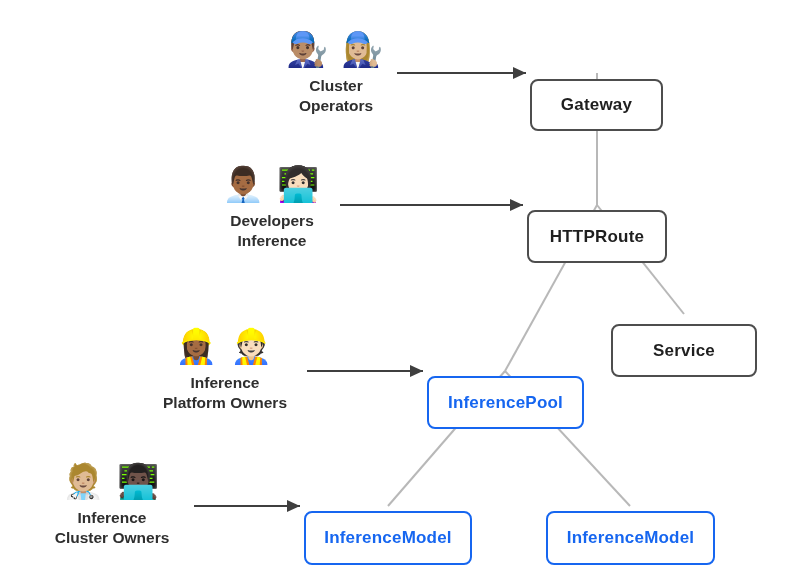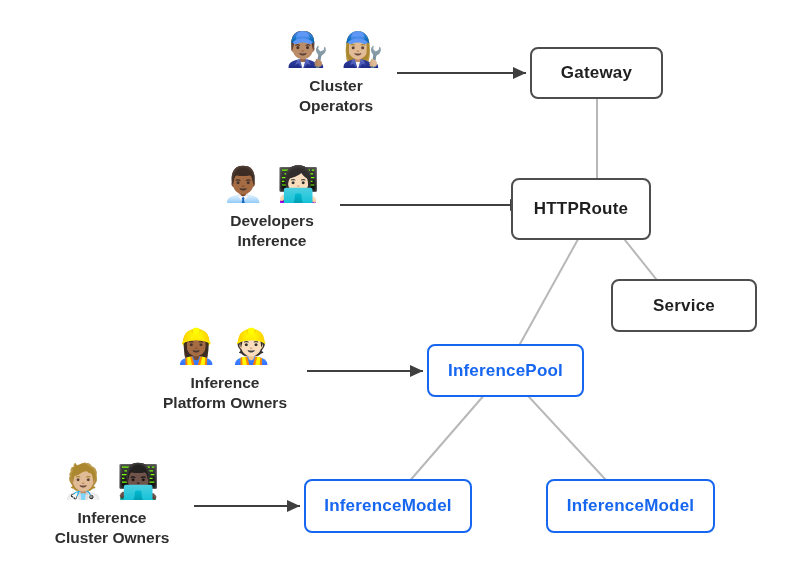--- a/index.html
+++ b/index.html
@@ -32,33 +32,34 @@
     position: absolute;
     display: flex;
     align-items: center;
     justify-content: center;
     background: #ffffff;
     border-radius: 8px;
     font-size: 17px;
     font-weight: 700;
     letter-spacing: 0.2px;
     box-sizing: border-box;
+    margin-top: 32px;
   }
   .node.dark {
     border: 2.5px solid var(--node-border-dark, #4d4d4d);
     color: var(--node-text-dark, #1f1f1f);
   }
   .node.blue {
     border: 2.5px solid var(--accent-blue, #1666f0);
     color: var(--accent-blue, #1666f0);
     text-align: center;
   }
   #node-gateway               { left: 530px; top:  47px; width: 133px; height: 52px; }
-  #node-httproute             { left: 511px; top: 178px; width: 140px; height: 62px; }
-  #node-service               { left: 611px; top: 279px; width: 146px; height: 53px; }
+  #node-httproute             { left: 527px; top: 178px; width: 140px; height: 53px; }
+  #node-service               { left: 611px; top: 292px; width: 146px; height: 53px; }
   #node-inference-pool        { left: 427px; top: 344px; width: 157px; height: 53px; }
   #node-inference-model-left  { left: 304px; top: 479px; width: 168px; height: 54px; }
   #node-inference-model-right { left: 546px; top: 479px; width: 169px; height: 54px; }
 
   .actor {
     position: absolute;
     width: 190px;
     text-align: center;
   }
   .actor .emoji {

